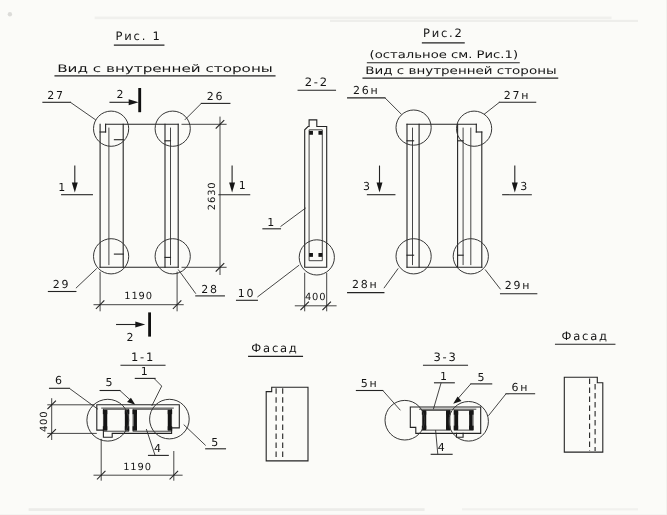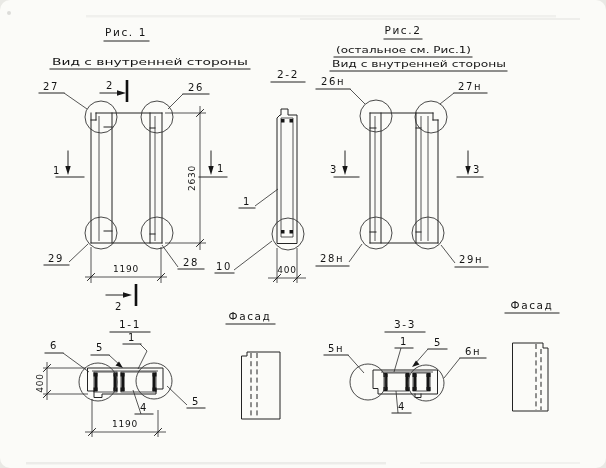--- a/index.html
+++ b/index.html
@@ -1,16 +1,16 @@
 <!DOCTYPE html>
 <html><head>
 <meta charset="utf-8">
 <style>
   html,body{margin:0;padding:0;background:#e9e9e5;}
-  .sheet{width:606px;height:468px;background:#fbfbf8;position:relative;overflow:hidden;border-radius:10px;}
+  .sheet{width:606px;height:468px;background:#fbfbf8;position:relative;overflow:hidden;}
   svg{display:block;}
   .ln{stroke:#232323;stroke-width:1;fill:none;stroke-linecap:square;}
   .thin{stroke:#2c2c2c;stroke-width:.8;fill:none;}
   .circ{stroke:#343434;stroke-width:.9;fill:none;}
   .bold{stroke:#101010;stroke-width:2.6;fill:none;}
   .bar{stroke:#141414;stroke-width:3;fill:none;}
   .fillb{fill:#161616;stroke:none;}
   .dash{stroke:#232323;stroke-width:1;fill:none;stroke-dasharray:5 3.2;}
   text{fill:#141414;font-family:"DejaVu Sans",sans-serif;}
   .t-title{font-size:10.5px;letter-spacing:1.6px;}

